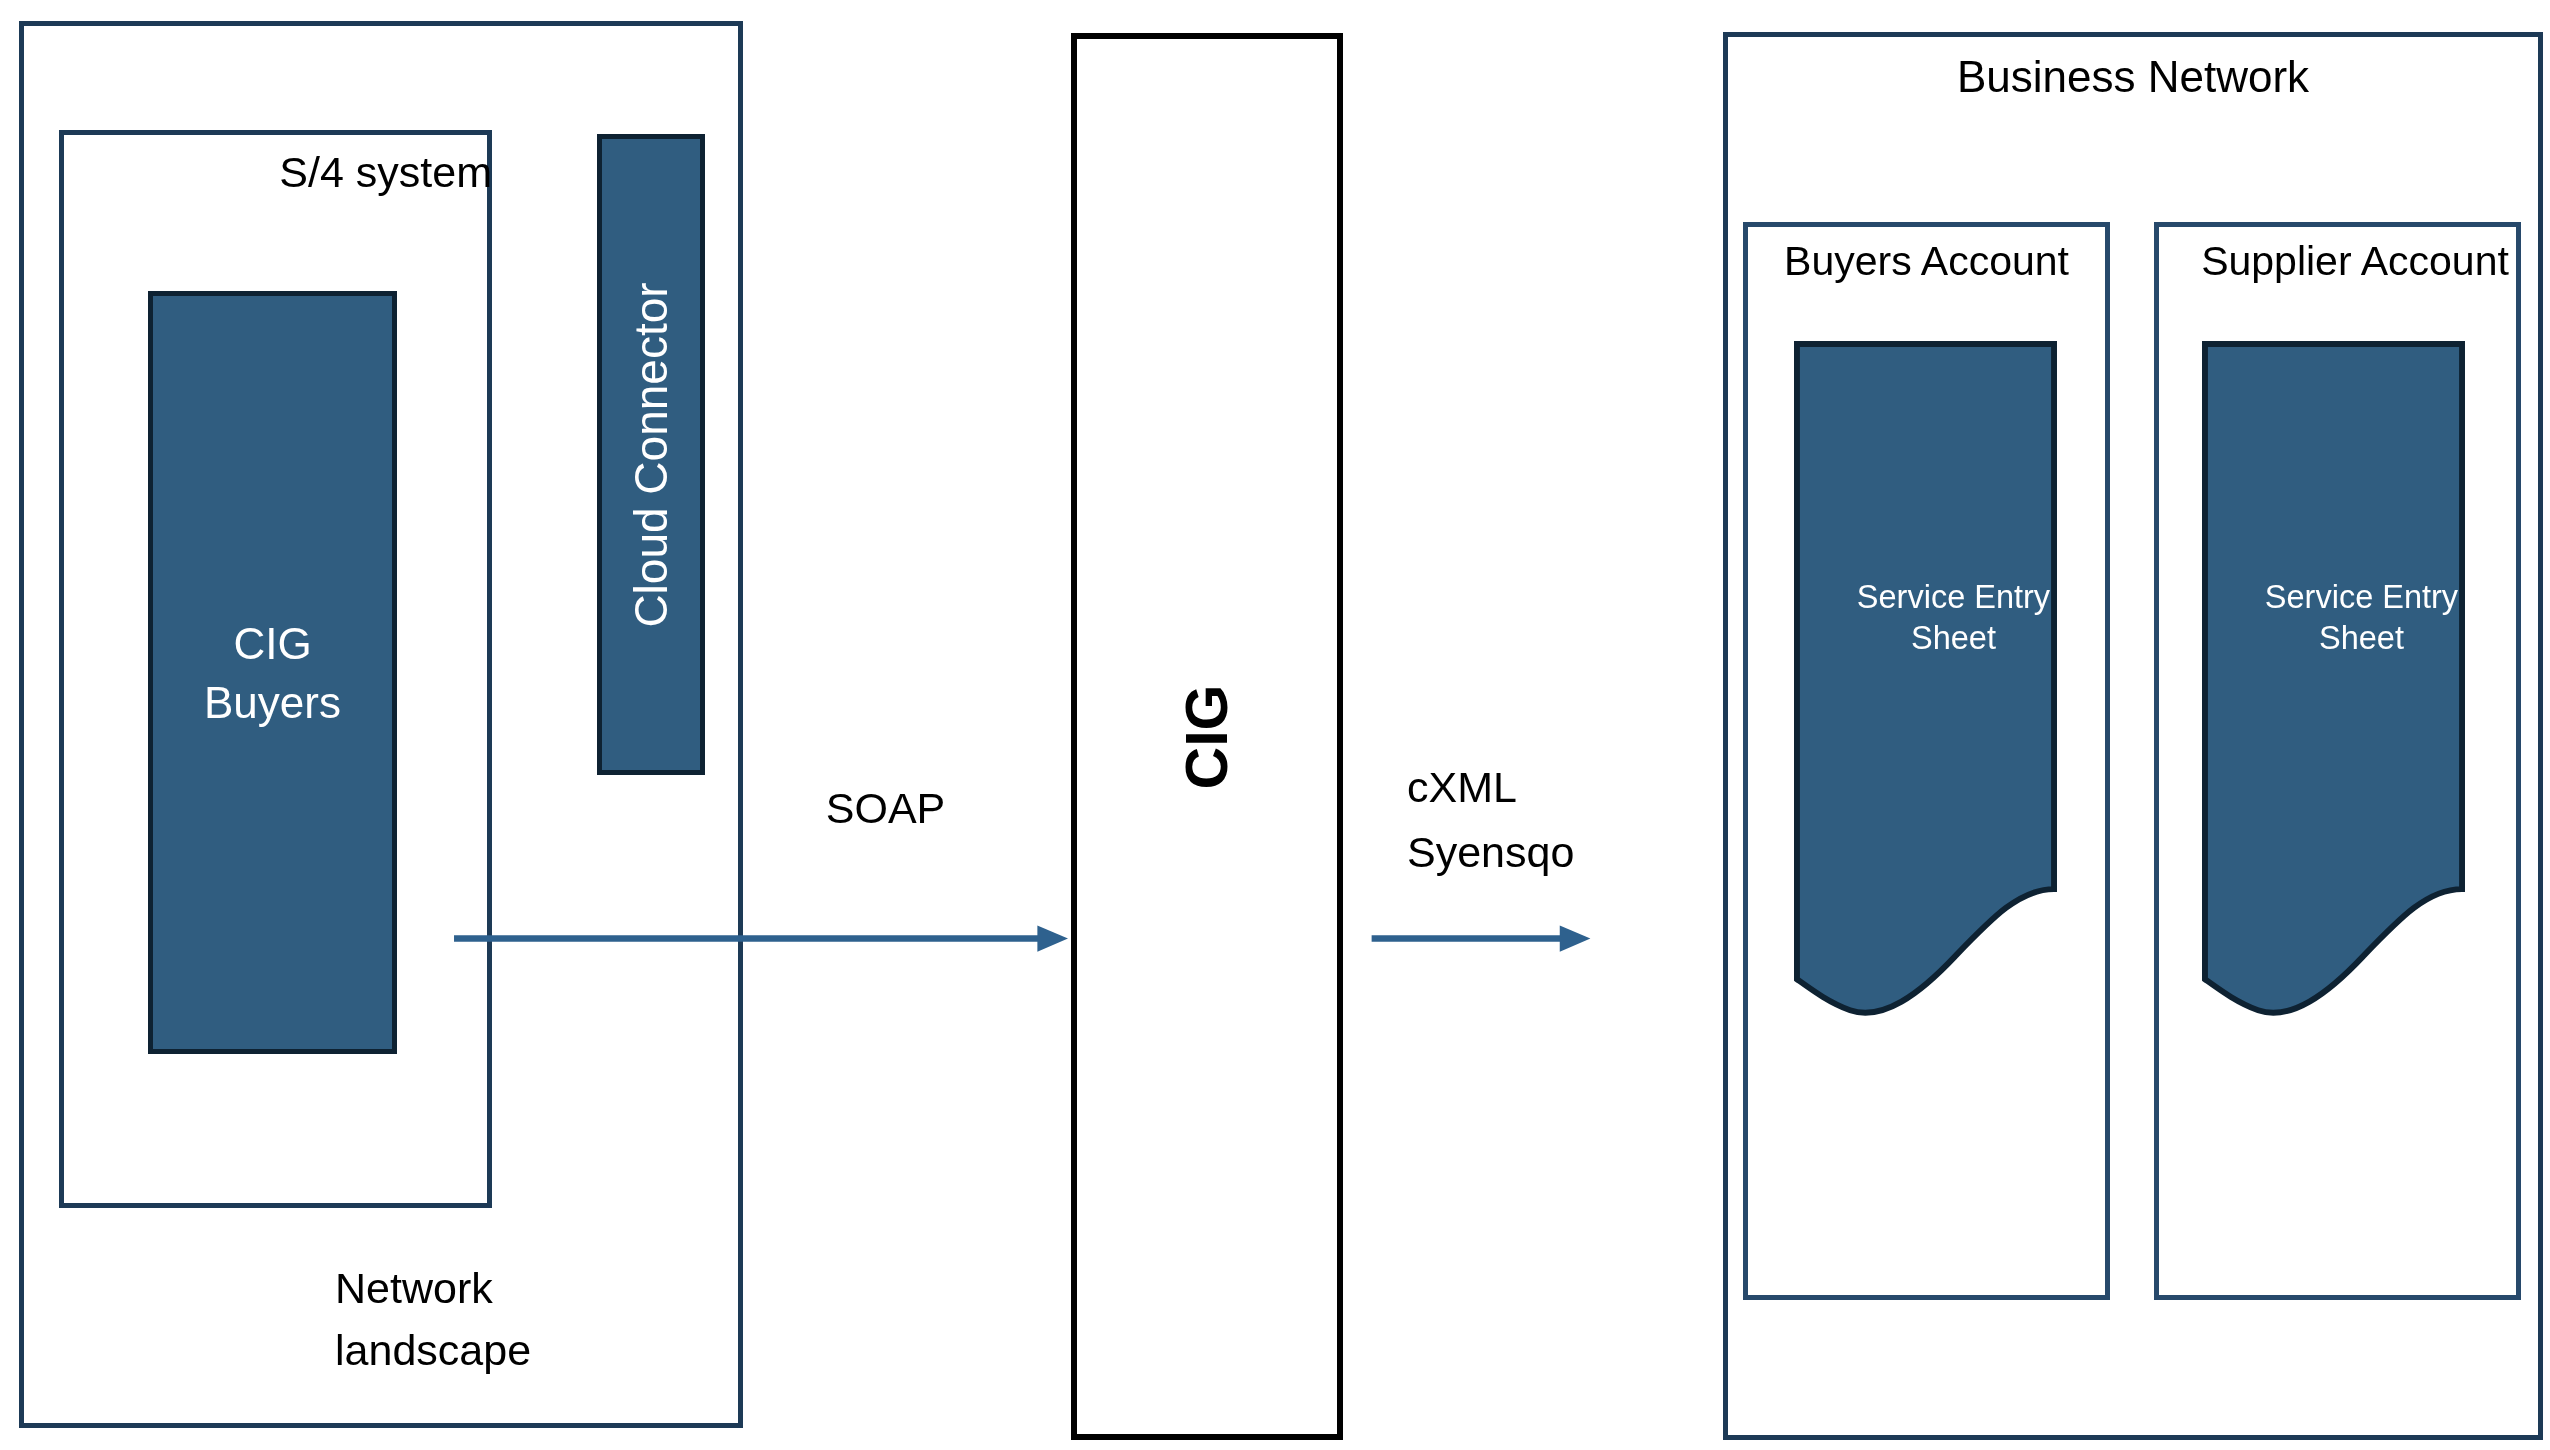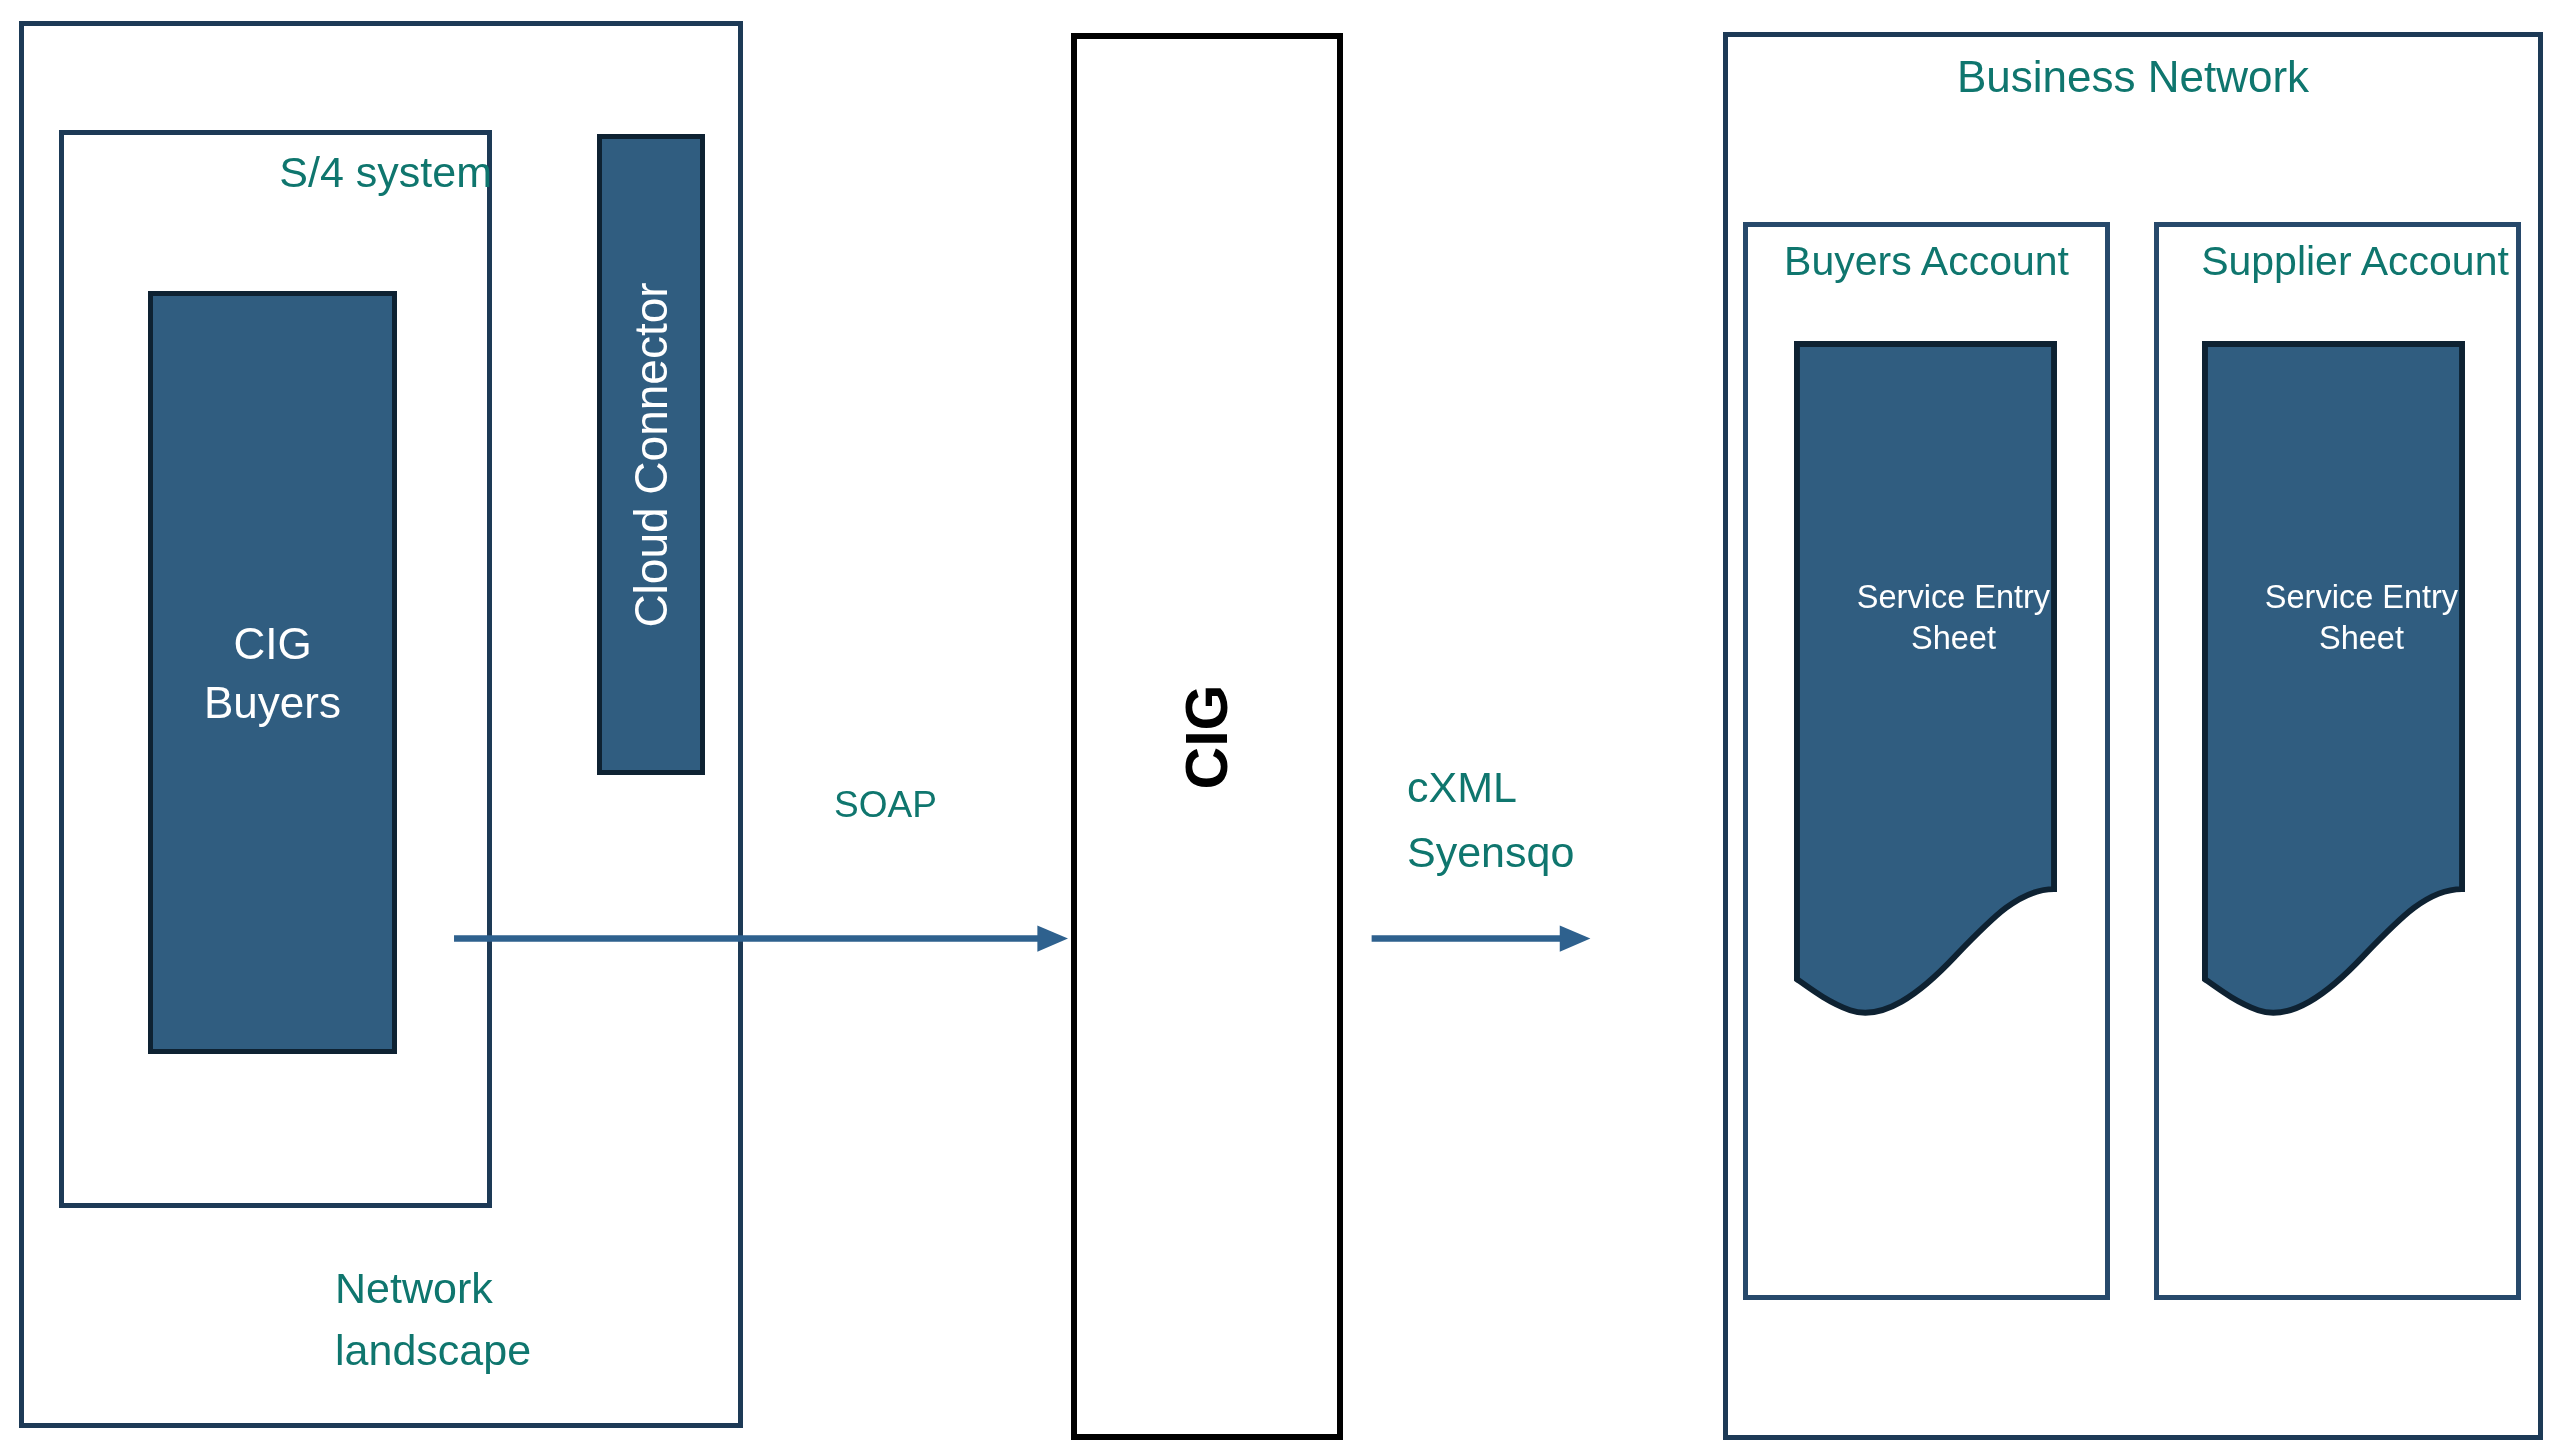--- a/index.html
+++ b/index.html
@@ -9,39 +9,39 @@
     background:#ffffff;
     font-family:"Liberation Sans", sans-serif;
     overflow:hidden;
   }
   .abs{position:absolute;box-sizing:border-box;}
   
   .frame{border:5.2px solid #1d3a56;background:transparent;}
   .frame-light{border:5.2px solid #27496b;background:transparent;}
   
   .fillbox{background:#305d80;border:5.9px solid #0e2232;color:#ffffff;}
-  .label{color:#0f766e;}
+  .label{color:#000000;}
   .center{display:flex;align-items:center;justify-content:center;text-align:center;}
   
   #outer-box{left:18.5px;top:21.4px;width:724px;height:1407px;}
   #s4-box{left:59px;top:130px;width:433px;height:1078px;}
   #s4-title{left:59px;top:148px;width:433px;font-size:43px;text-align:right;}
   #cig-addon{left:148px;top:291px;width:249px;height:763px;font-size:44px;line-height:59px;}
   #cloud-connector{left:597px;top:134px;width:108px;height:641px;}
   #cloud-connector .vtext{
     white-space:nowrap;font-size:46px;
     transform:rotate(-90deg);
   }
   #syensqo-label{left:335px;top:1257px;font-size:43px;line-height:62px;}
   
   #cig-box{left:1071px;top:33px;width:272px;height:1407px;border:6.6px solid #000000;}
   #cig-box .vtext{white-space:nowrap;font-size:59px;font-weight:bold;transform:rotate(-90deg);color:#000;}
   
   #soap-arrow{left:450px;top:921px;width:622px;height:35px;}
-  #soap-label{left:738px;top:784px;width:295px;font-size:37px;text-align:center;}
+  #soap-label{left:738px;top:784px;width:295px;font-size:43px;text-align:center;}
   #cxml-arrow{left:1370px;top:921px;width:222px;height:35px;}
   #cxml-label{left:1407px;top:755px;font-size:43px;line-height:65px;}
   
   #bn-box{left:1723px;top:32px;width:820px;height:1408px;}
   #bn-title{left:1723px;top:52px;width:820px;font-size:44px;text-align:center;}
   #buyers-box{left:1743px;top:222px;width:367px;height:1078px;}
   #buyers-label{left:1743px;top:238px;width:367px;font-size:41px;text-align:center;}
   #supplier-box{left:2154px;top:222px;width:367px;height:1078px;}
   #supplier-label{left:2154px;top:238px;width:402px;font-size:41px;text-align:center;}
   .ses{width:263px;height:687px;}

